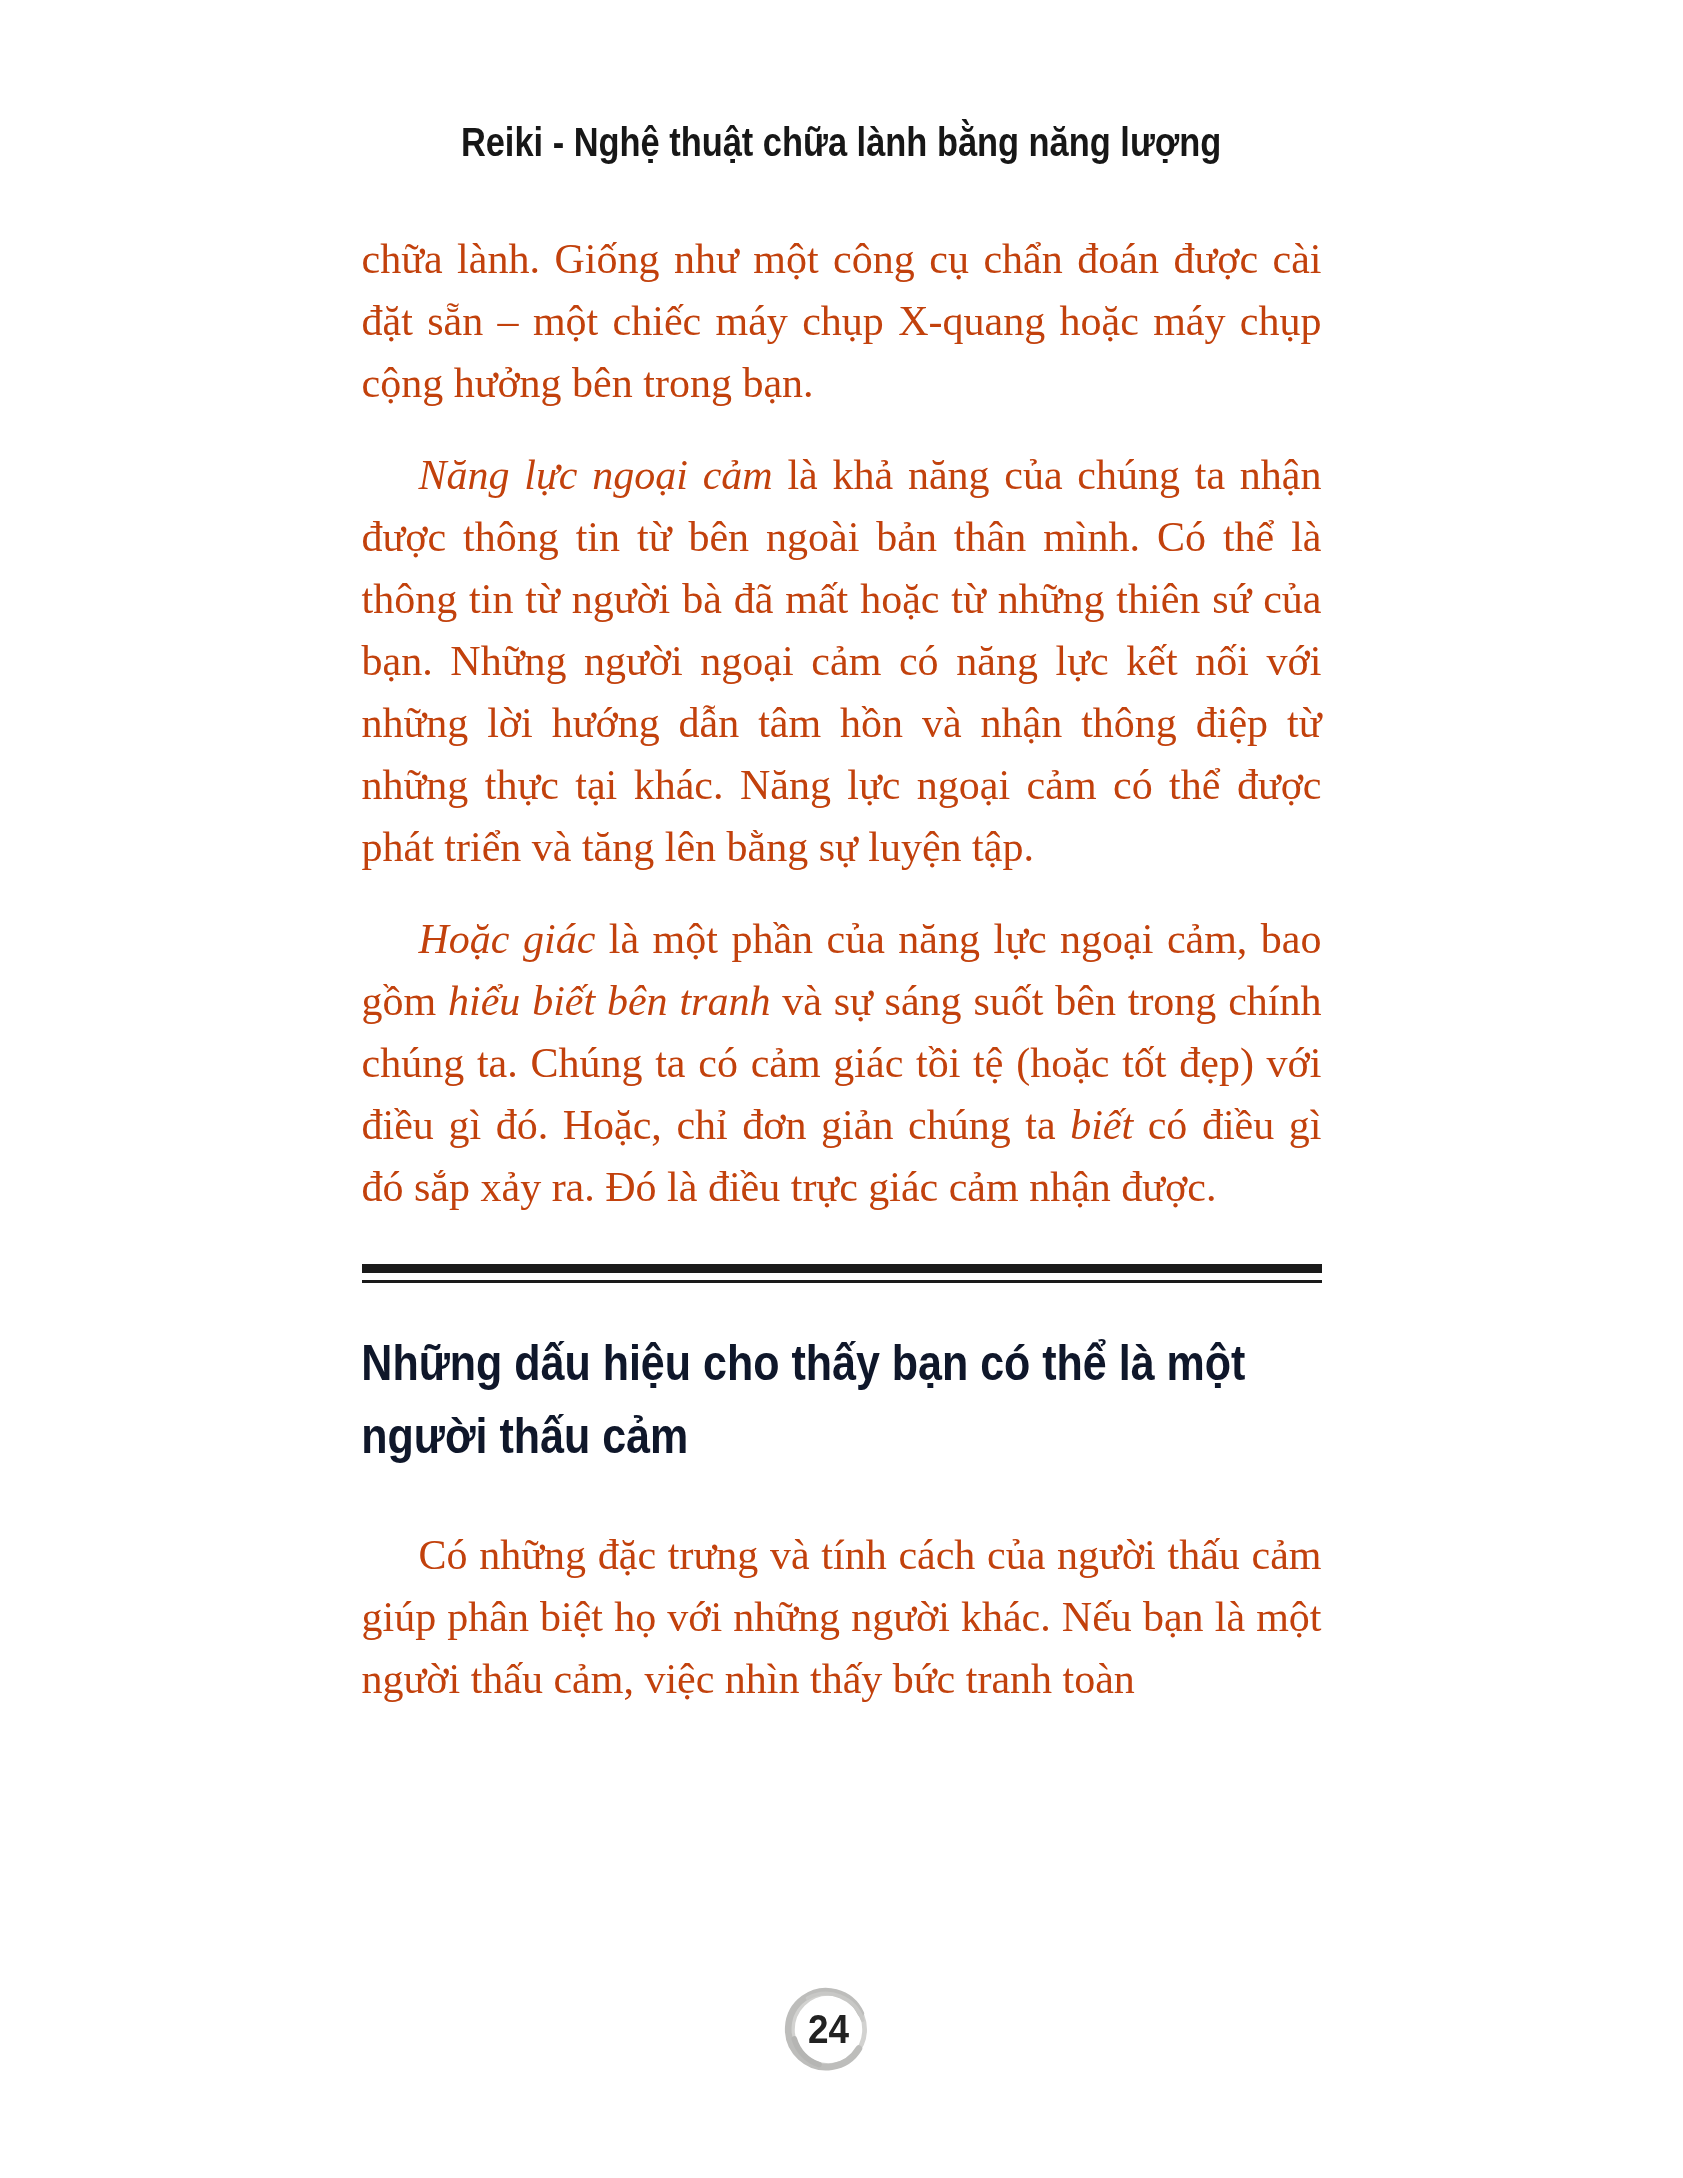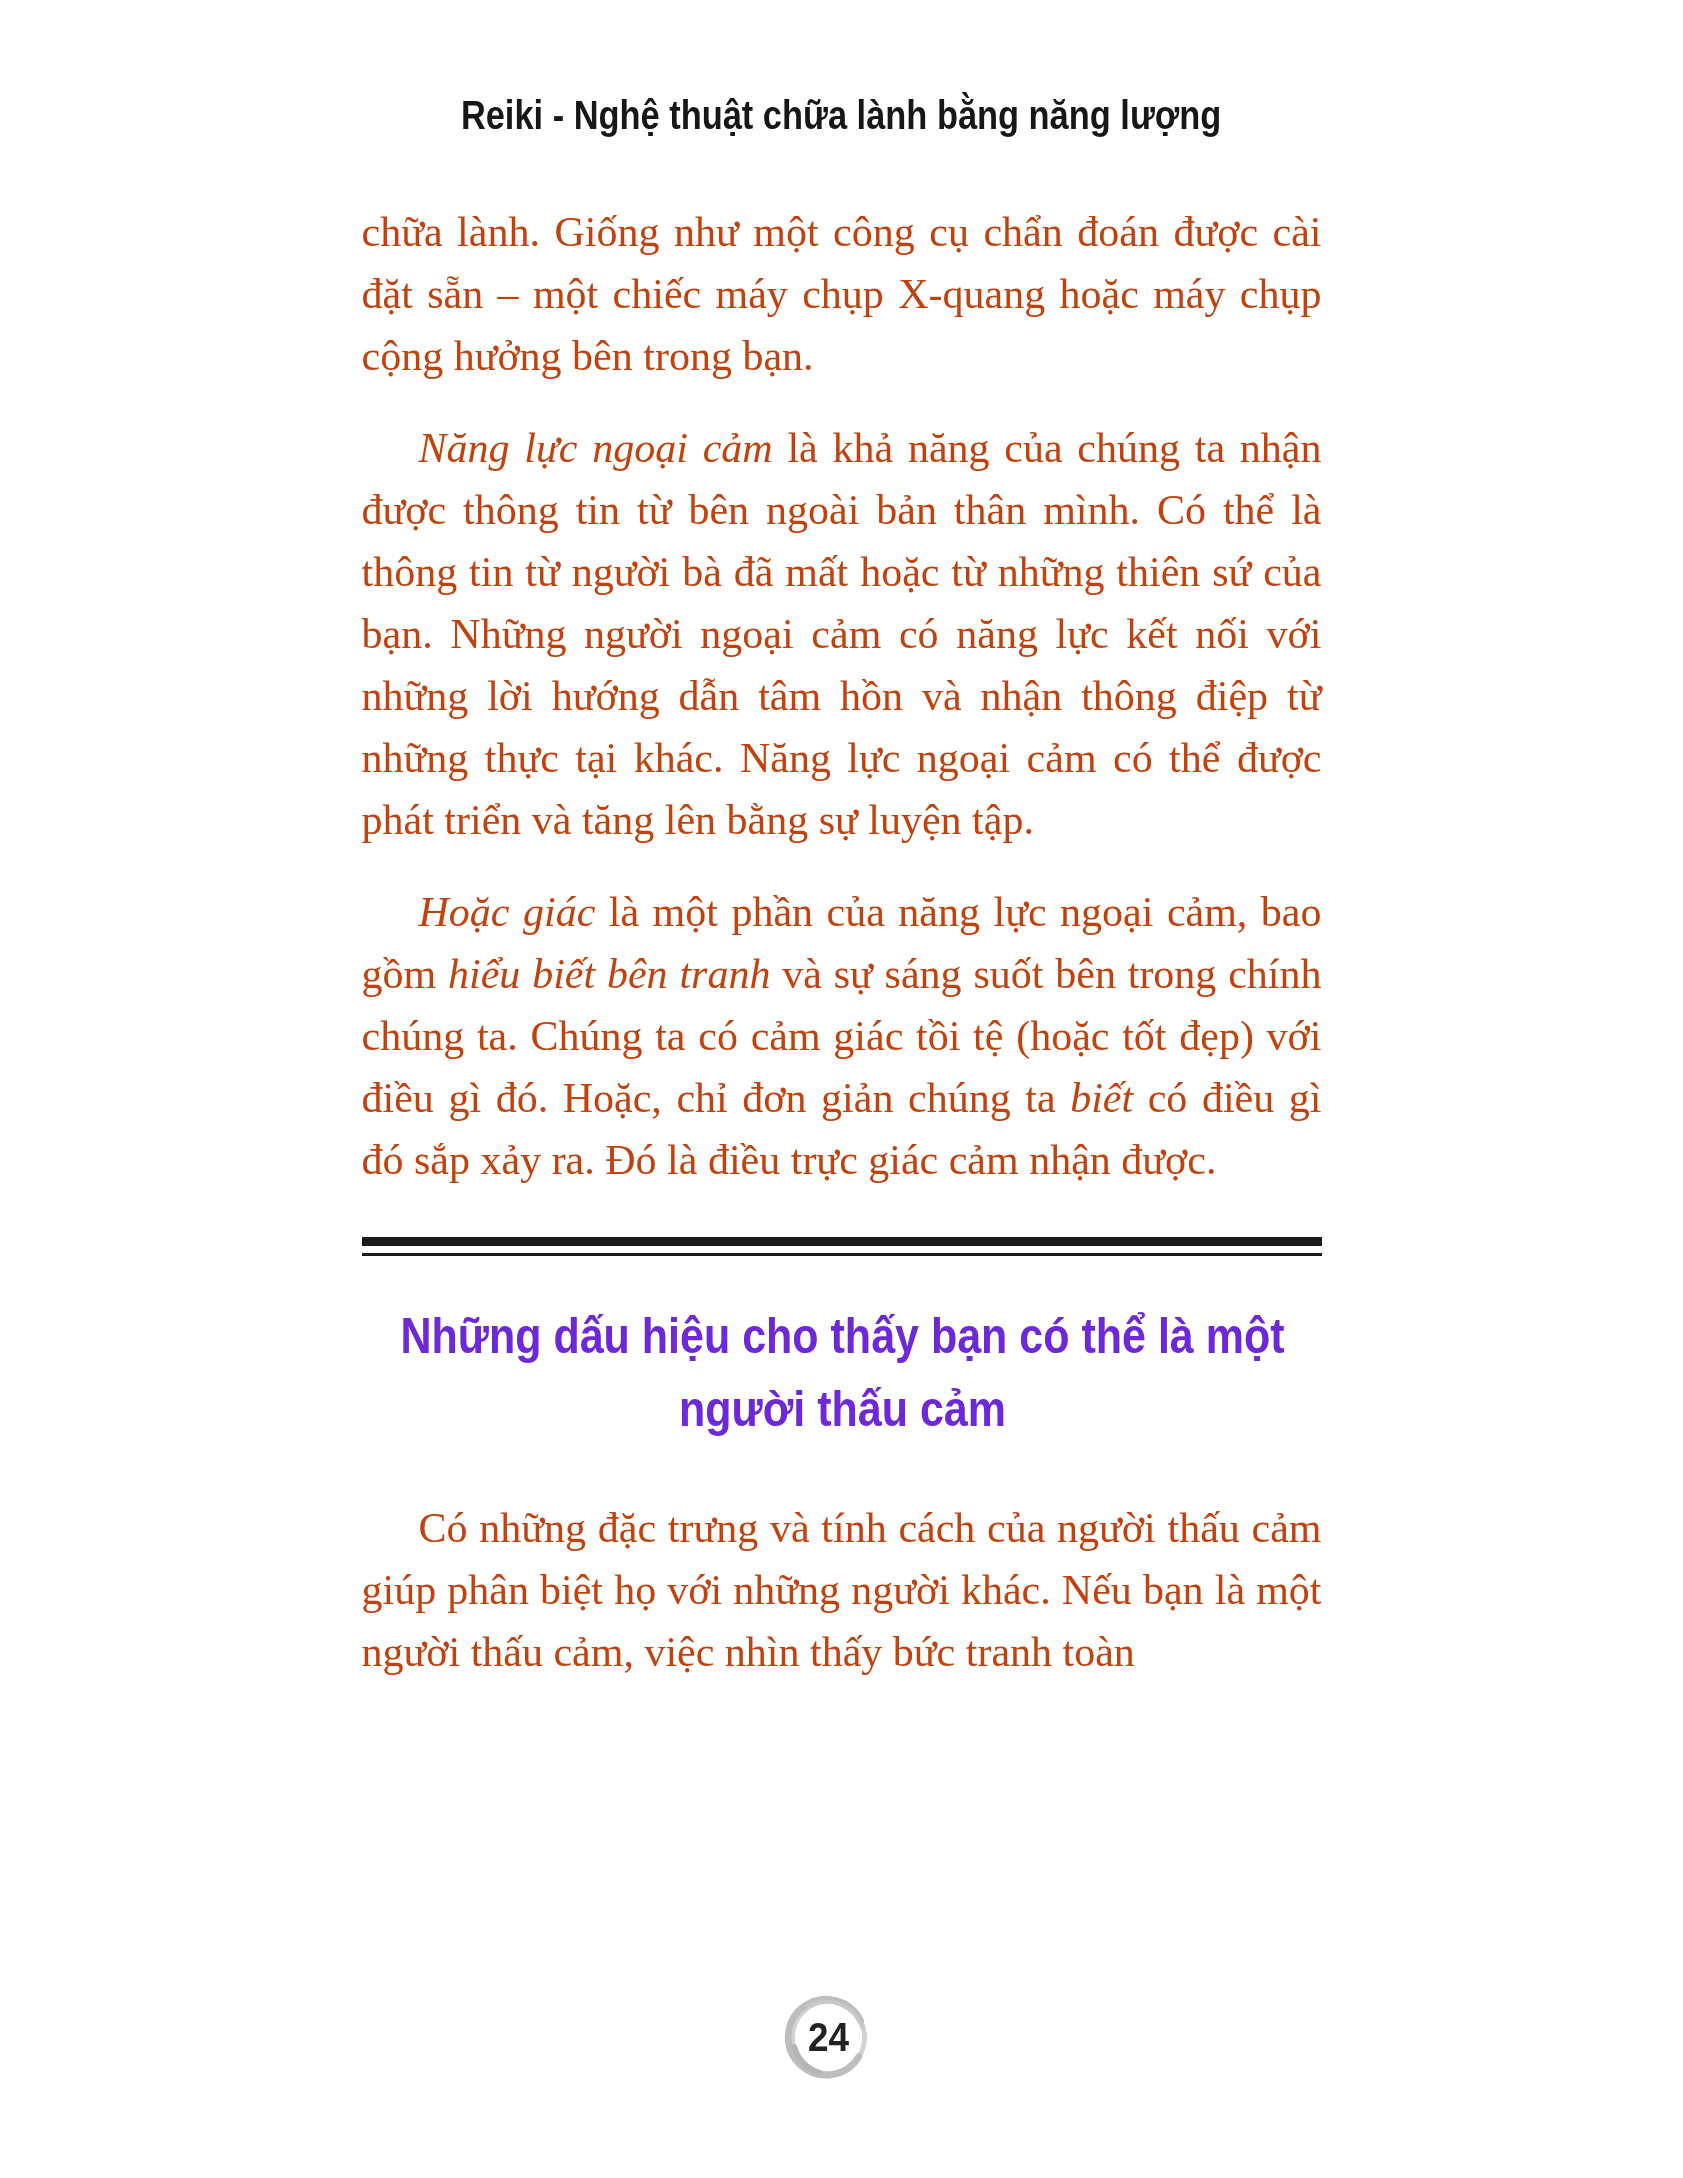--- a/index.html
+++ b/index.html
@@ -12,22 +12,22 @@
   }
   .sheet {
     position: relative;
     width: 1683px;
     height: 2178px;
     background: #ffffff;
     color: #1b1b1b;
   }
   .column {
     width: 960px;
-    margin: 8px auto;
-    padding-top: 85px;
+    margin: 0 auto;
+    padding-top: 120px;
   }
   
   .running-header {
     text-align: center;
     font-family: "Liberation Sans", sans-serif;
     font-weight: bold;
     font-size: 40px;
     color: #171717;
     letter-spacing: 0px;
   }
@@ -74,22 +74,22 @@
     background: #1a1a1a;
     margin-top: 7px;
   }
   
   .section-heading {
     margin-top: 44px;
     font-family: "Liberation Sans", sans-serif;
     font-weight: bold;
     font-size: 50px;
     line-height: 73px;
-    text-align: center;
-    color: #6d28d9;
+    text-align: left;
+    color: #0f172a;
   }
   .section-heading .condensed-block {
     display: inline-block;
     width: 1119px;
     margin-left: -79px;
     transform: scaleX(0.86);
     transform-origin: 50% 50%;
   }
   .mt-after-heading { margin-top: 51px; }
   

